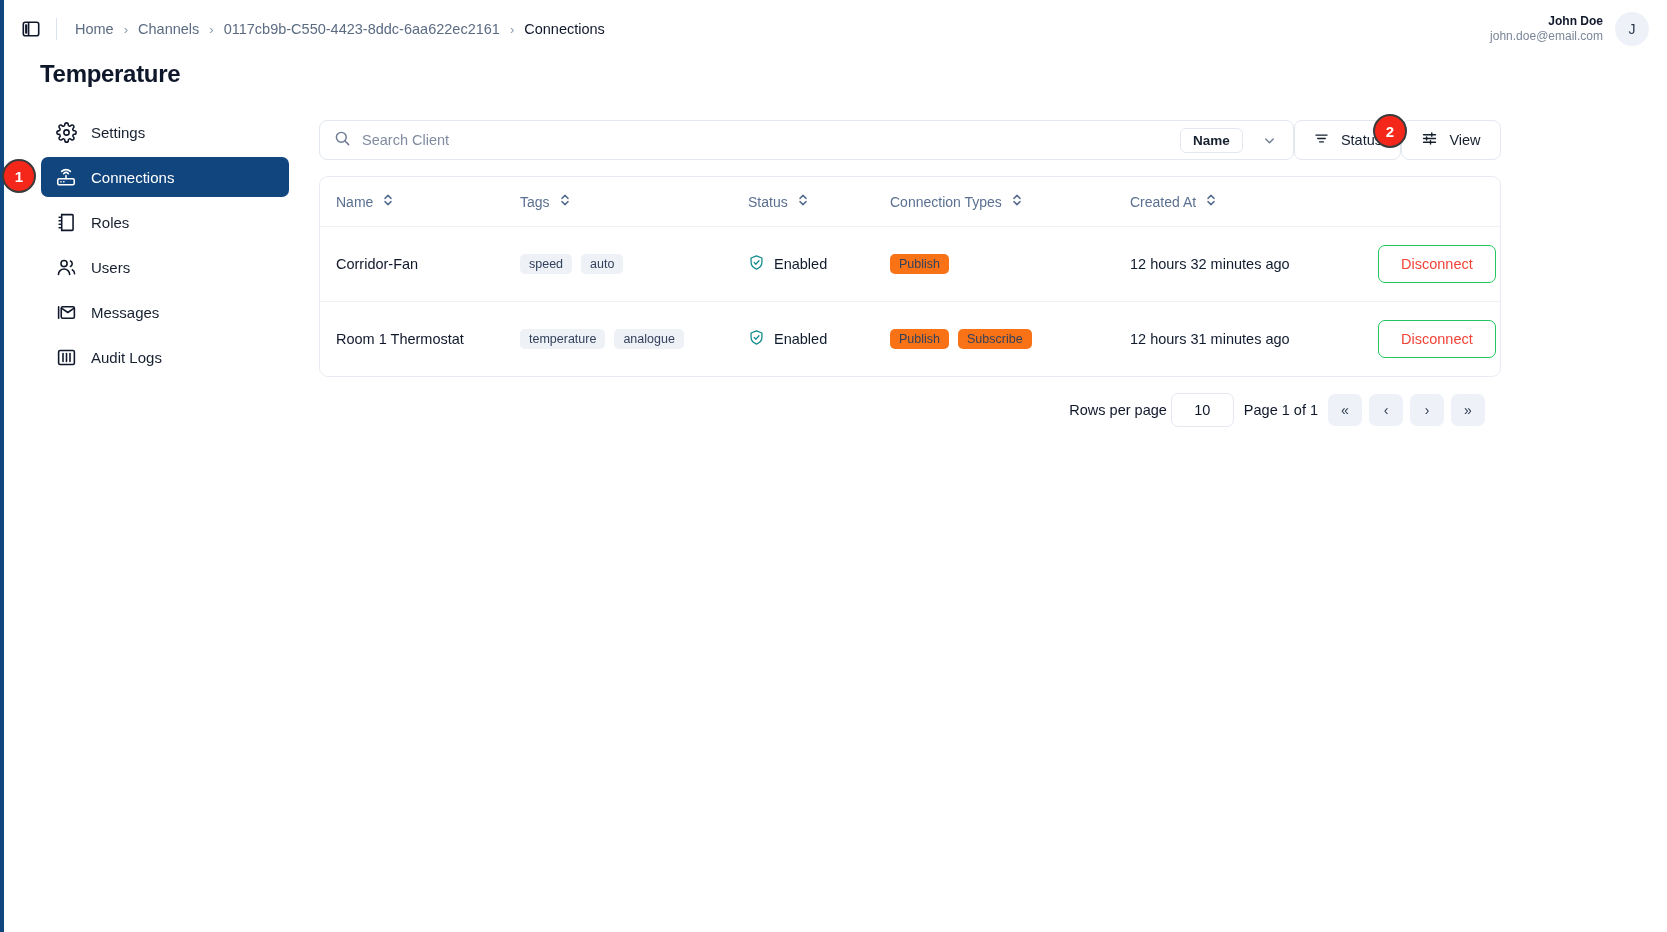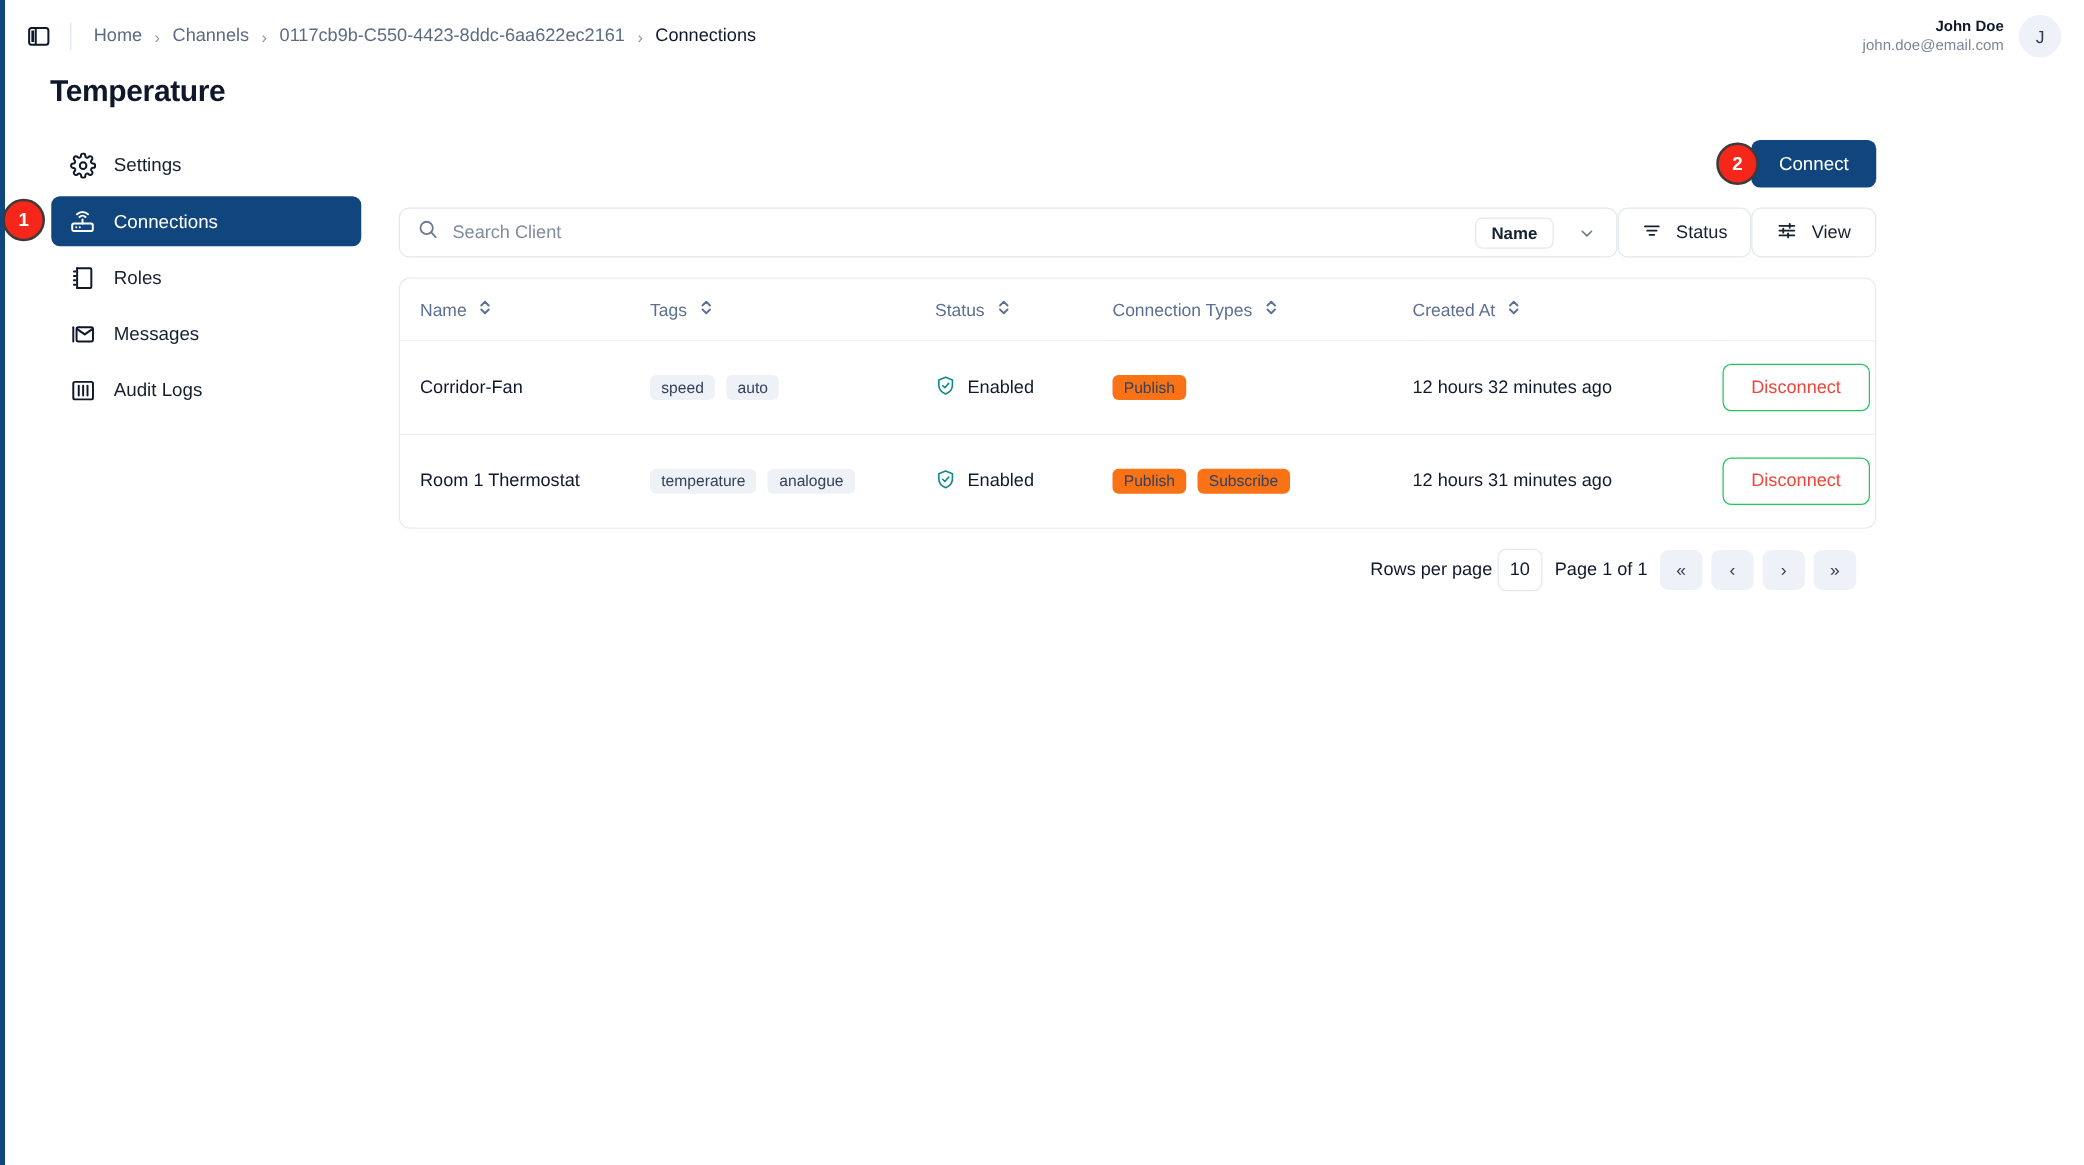--- a/index.html
+++ b/index.html
@@ -158,21 +158,21 @@
     font-size: 14.5px; font-family: inherit; cursor: pointer;
   }
 
   
   .pagination {
     display: flex; align-items: center; justify-content: flex-end;
     gap: 4px; padding: 14px 16px 0 0; margin-top: 2px;
   }
   .rows-label { font-size: 14.5px; color: #0f172a; }
   .rows-box {
-    width: 36px; height: 34px; border: 1px solid #e3e8ef; border-radius: 7px;
+    width: 63px; height: 34px; border: 1px solid #e3e8ef; border-radius: 7px;
     display: flex; align-items: center; justify-content: center;
     font-size: 14.5px; color: #0f172a; cursor: pointer;
   }
   .page-label { font-size: 14.5px; color: #0f172a; margin-left: 6px; }
   .pg-group { display: flex; gap: 7px; margin-left: 6px; }
   .pg-btn {
     width: 34px; height: 32px; border-radius: 7px; background: #eef2f8;
     border: none; display: flex; align-items: center; justify-content: center;
     color: #2c3a4e; font-size: 14px; cursor: pointer; font-family: inherit;
   }
@@ -248,20 +248,31 @@
           <line x1="6.5" y1="3" x2="6.5" y2="21"></line>
           <line x1="3.6" y1="6" x2="5" y2="6"></line>
           <line x1="3.6" y1="10" x2="5" y2="10"></line>
           <line x1="3.6" y1="14" x2="5" y2="14"></line>
           <line x1="3.6" y1="18" x2="5" y2="18"></line>
         </svg>
       </span>
       <span>Roles</span>
     </div>
 
+    <div class="nav-item">
+      <span class="nav-ico">
+        <svg width="21" height="21" viewBox="0 0 24 24" fill="none" stroke="#0f172a" stroke-width="1.8" stroke-linecap="round" stroke-linejoin="round">
+          <circle cx="9.2" cy="7.5" r="3.5"></circle>
+          <path d="M2.8 20c0-3.6 2.9-6.2 6.4-6.2s6.4 2.6 6.4 6.2"></path>
+          <path d="M16.5 4.6a3.4 3.4 0 0 1 0 6.2"></path>
+          <path d="M18.6 14.6c1.6.9 2.6 2.5 2.6 4.4"></path>
+        </svg>
+      </span>
+      <span>Users</span>
+    </div>
 
     <div class="nav-item">
       <span class="nav-ico">
         <svg width="21" height="21" viewBox="0 0 24 24" fill="none" stroke="#0f172a" stroke-width="1.8" stroke-linecap="round" stroke-linejoin="round">
           <path d="M3 5.5v13"></path>
           <rect x="6" y="5.5" width="15" height="13" rx="1.6"></rect>
           <path d="M6.6 7.2 13.5 12l6.9-4.8"></path>
         </svg>
       </span>
       <span>Messages</span>
@@ -278,23 +289,20 @@
       </span>
       <span>Audit Logs</span>
     </div>
   </div>
 
   <div class="step-badge" id="badge1">1</div>
   <div class="step-badge" id="badge2">2</div>
 
   <div class="content">
 
-    <div class="connect-row">
-      <button class="btn-connect">Connect</button>
-    </div>
 
     <div class="toolbar">
       <div class="searchbox">
         <span>
           <svg width="17" height="17" viewBox="0 0 20 20" fill="none" stroke="#6b7a90" stroke-width="1.7" stroke-linecap="round">
             <circle cx="8.6" cy="8.6" r="5.8"></circle>
             <line x1="12.9" y1="12.9" x2="17.2" y2="17.2"></line>
           </svg>
         </span>
         <input type="text" placeholder="Search Client" style="">

